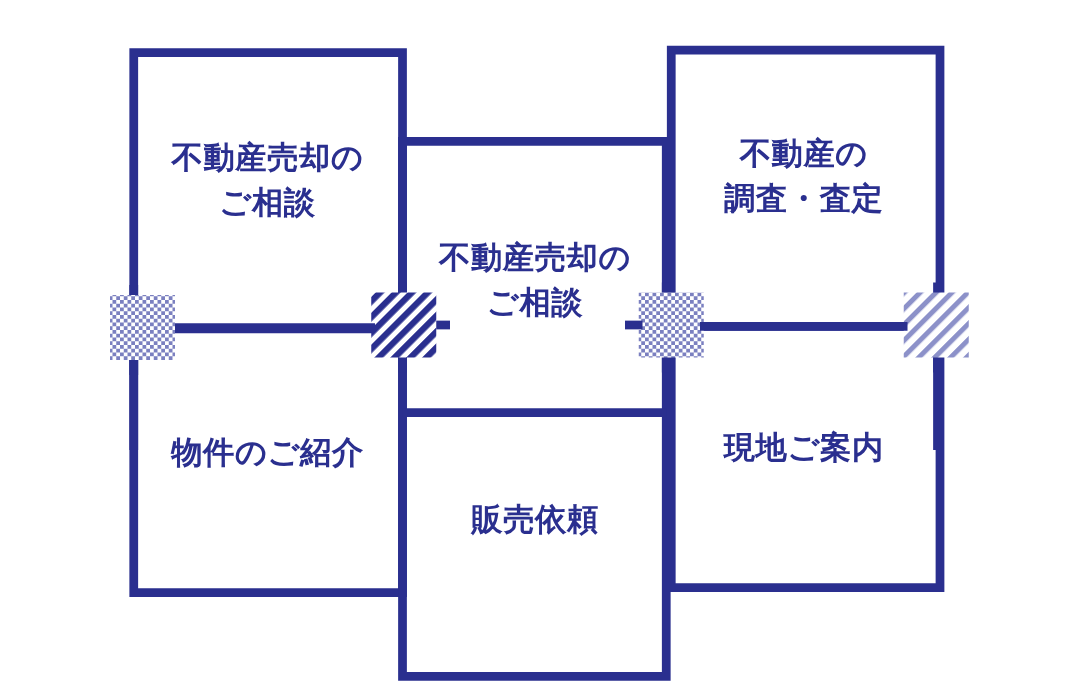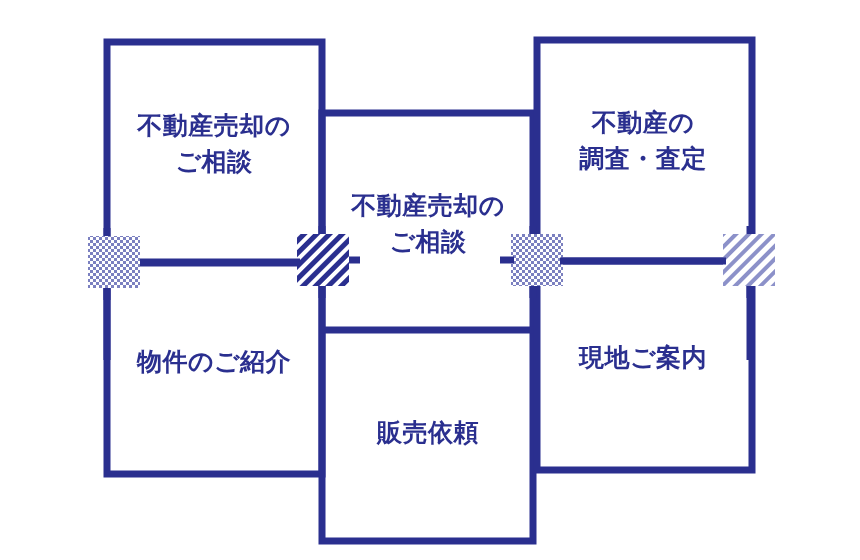--- a/index.html
+++ b/index.html
@@ -32,21 +32,21 @@
     font-size: 25px;
     line-height: 1.42;
     letter-spacing: 0.5px;
     white-space: pre-line;
     pointer-events: none;
   }
   .lbl-a { left: 105px; top: 108px;  width: 218px; }
   .lbl-b { left: 322px; top: 188px;  width: 212px; }
   .lbl-c { left: 533px; top: 105px;  width: 220px; }
   .lbl-d { left: 105px; top: 344px;  width: 218px; }
-  .lbl-e { left: 322px; top: 415px;  width: 212px; }
+  .lbl-e { left: 322px; top: 398px;  width: 212px; }
   .lbl-f { left: 533px; top: 340px;  width: 220px; }
 </style>
 </head>
 <body>
 
 <div id="stage">
 
   <svg id="diagram-svg" viewBox="0 0 860 560">
     <defs>
       <pattern id="pat-checker" width="6" height="6" patternUnits="userSpaceOnUse">

